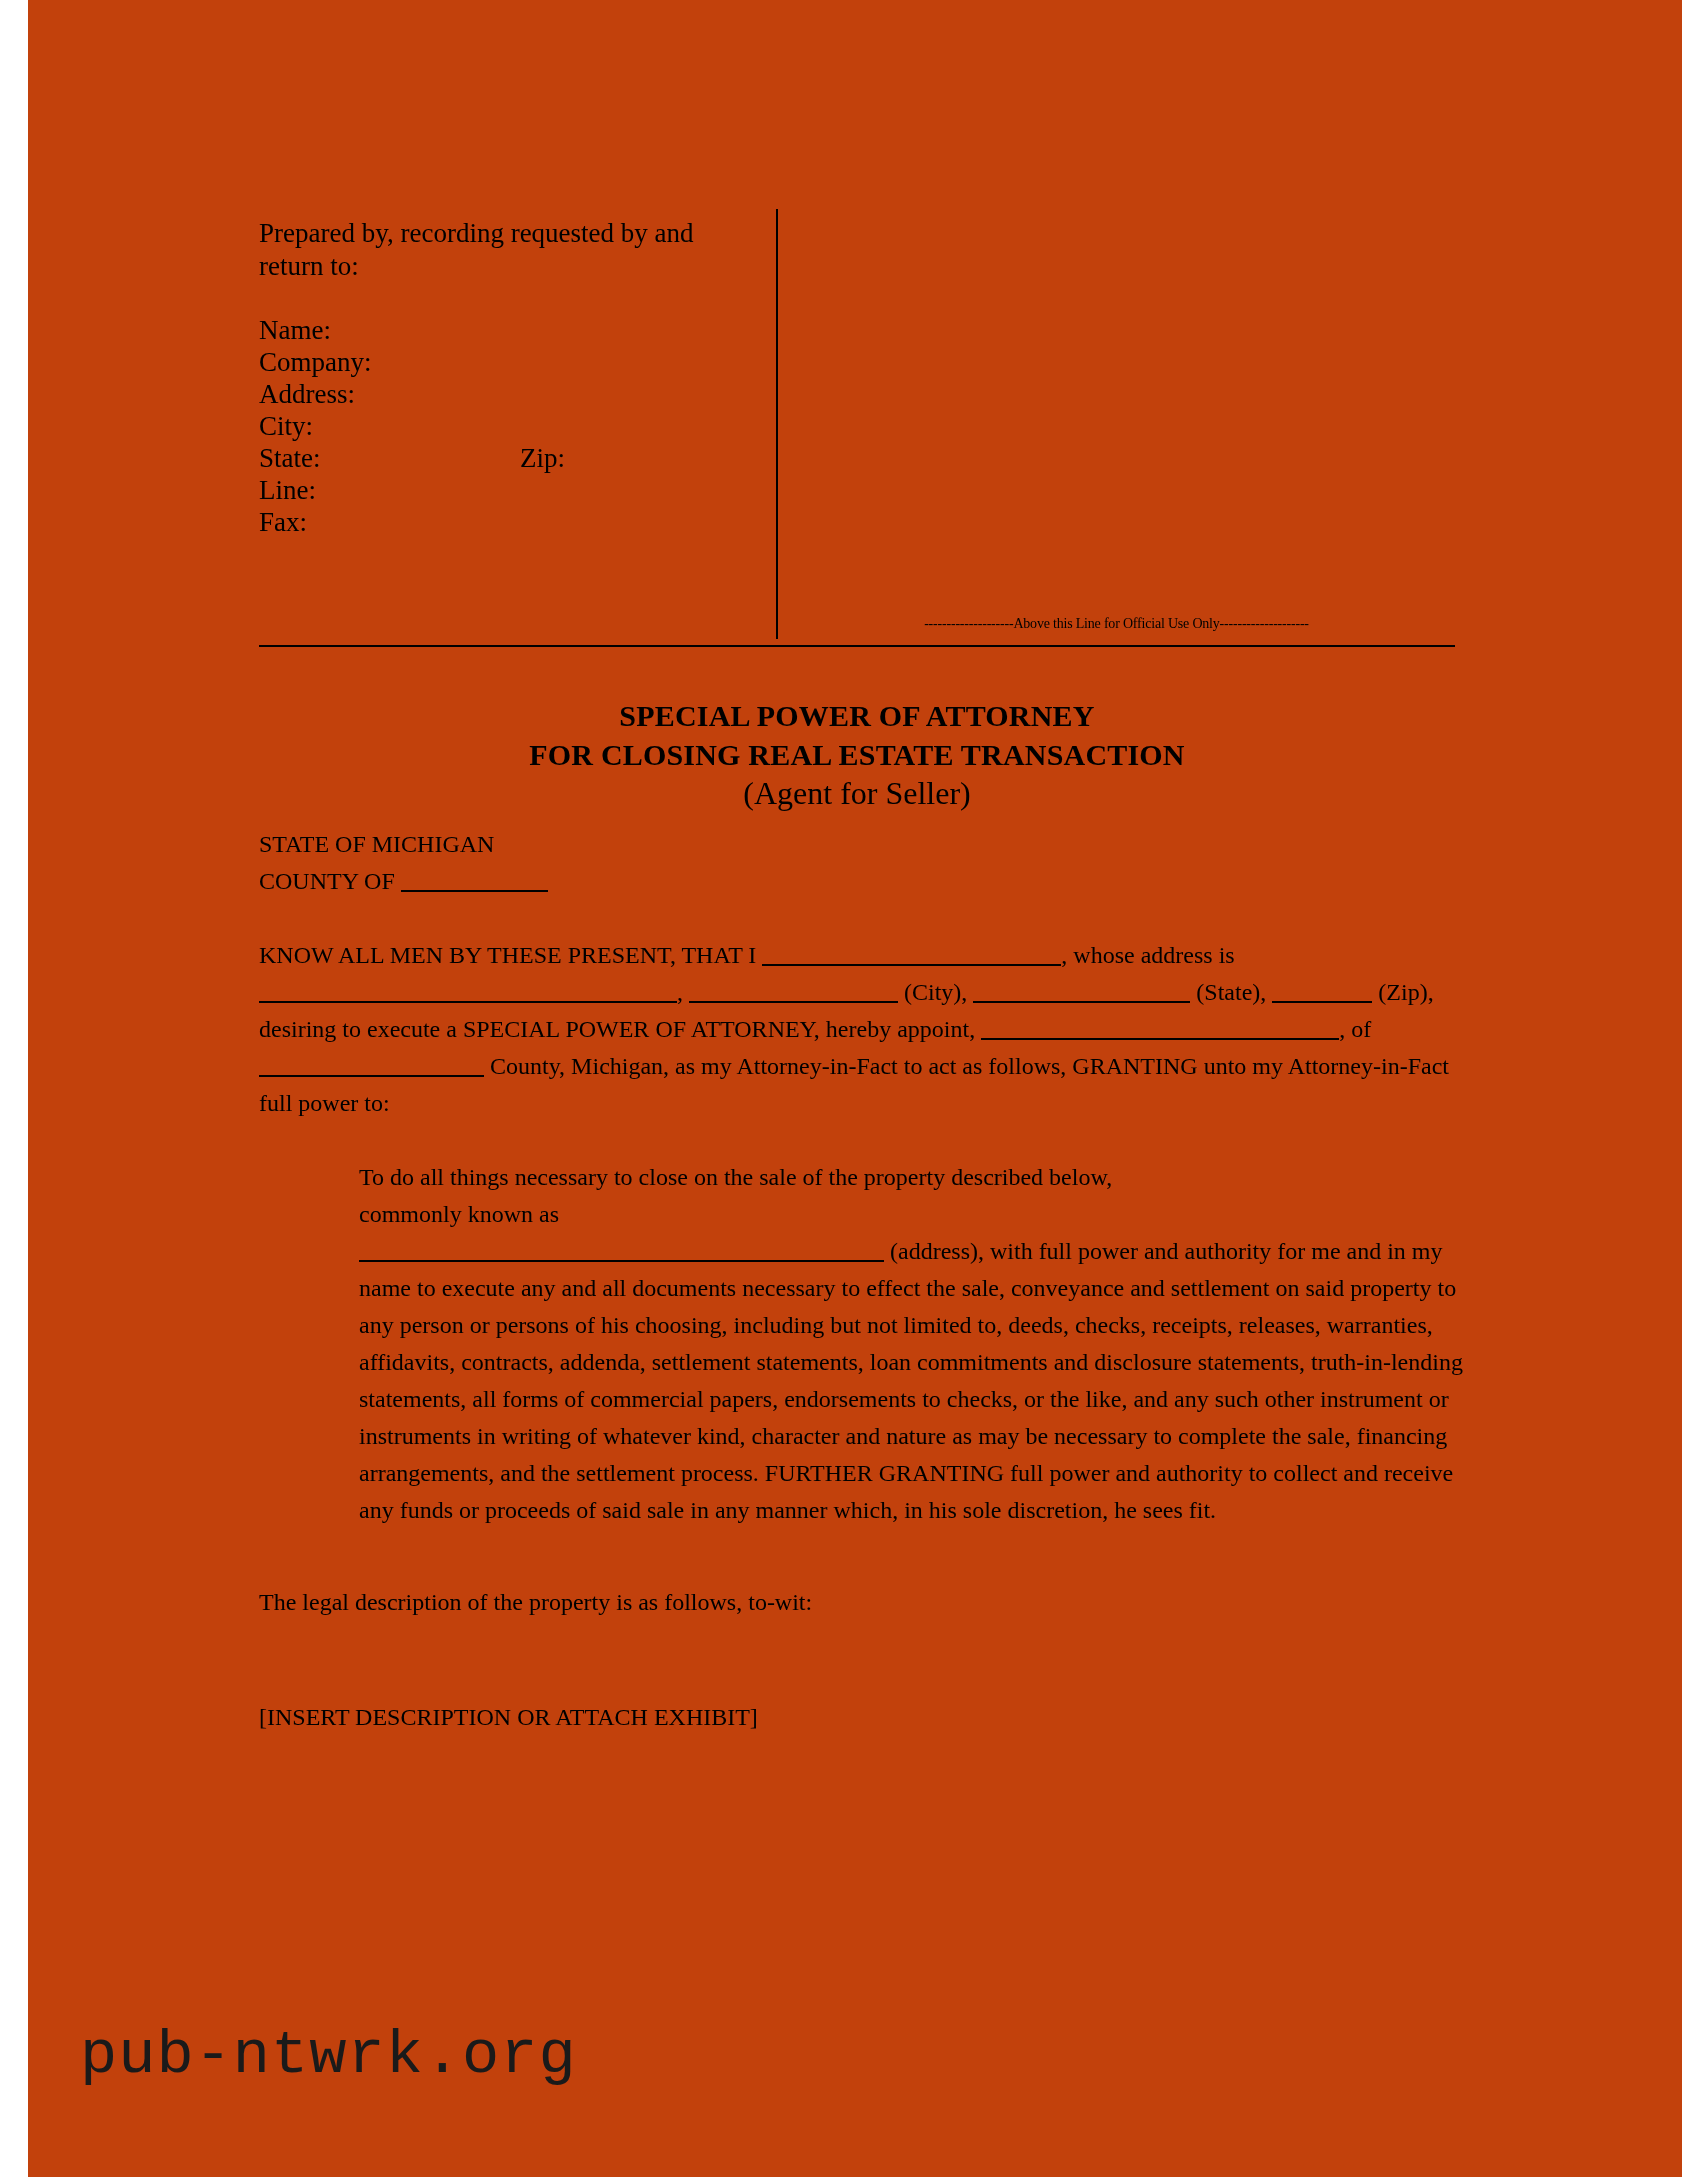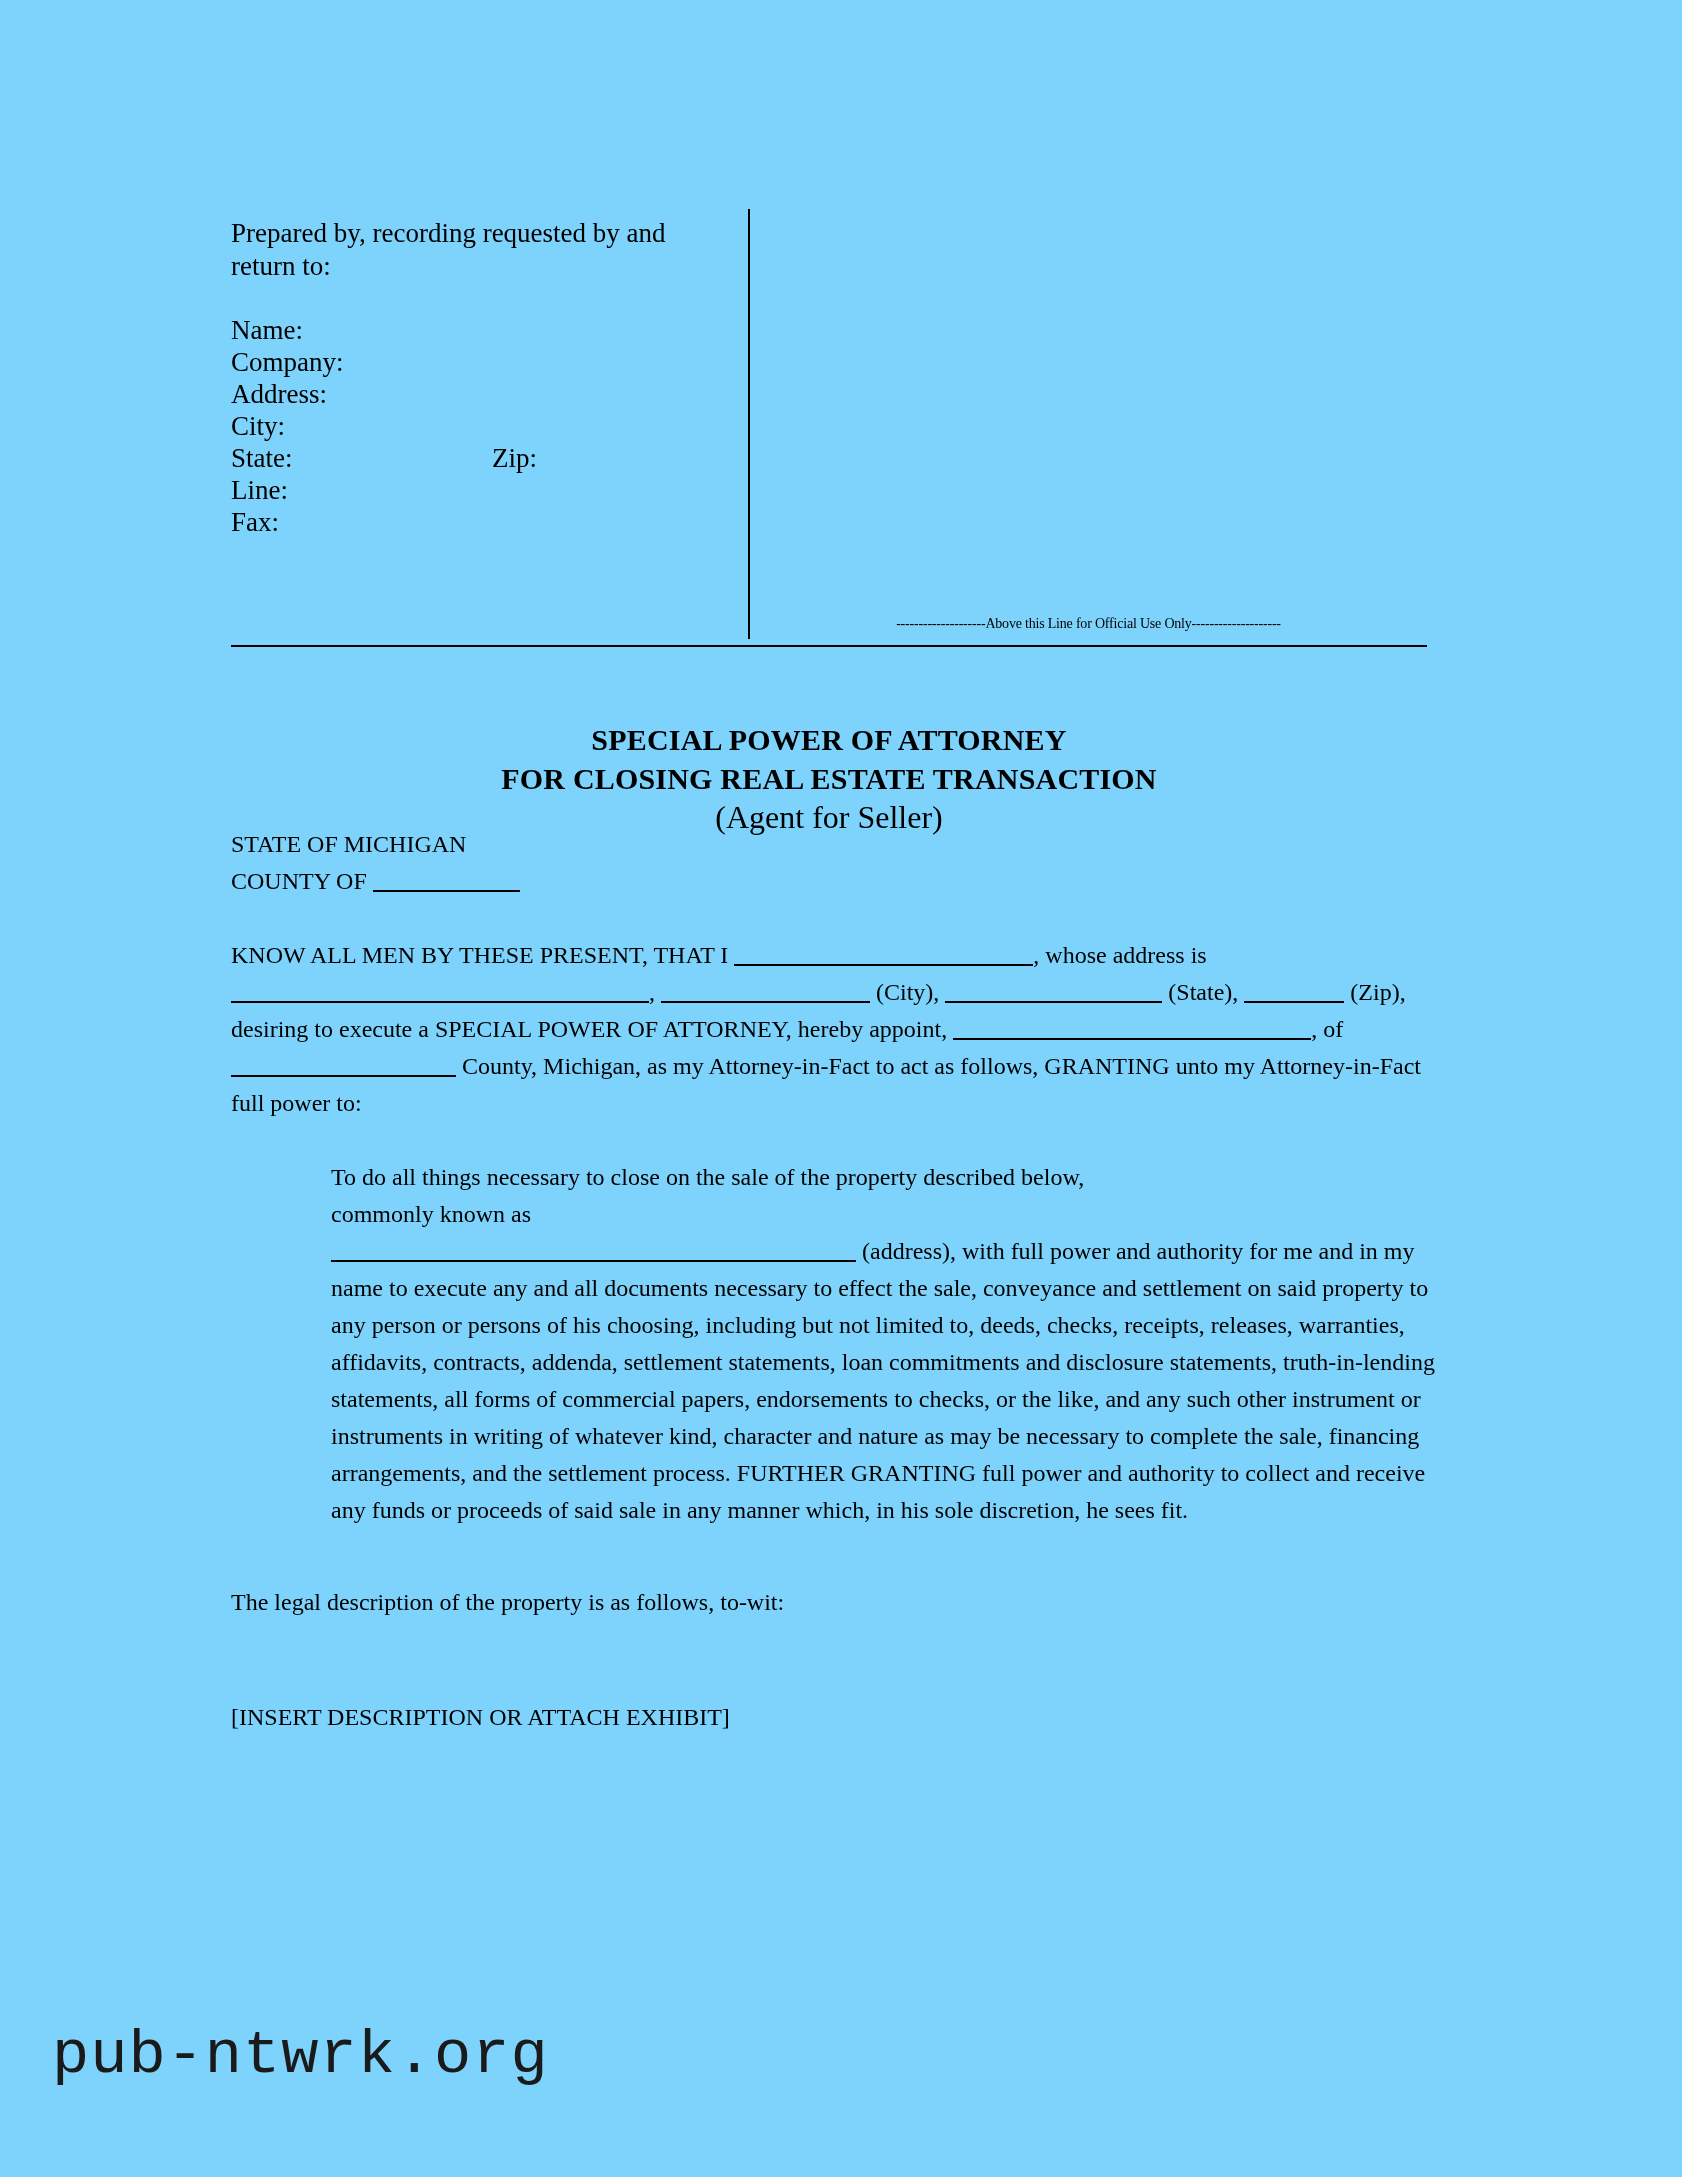--- a/index.html
+++ b/index.html
@@ -13,21 +13,22 @@
     height: 2177px;
     position: relative;
     font-family: "Liberation Serif", "DejaVu Serif", serif;
     color: #000000;
     overflow: hidden;
   }
 
   .page {
     position: absolute;
     inset: 0;
-    background: #7dd3fc;
+    background: #c2410c;
+    margin-left: 28px;
   }
 
   
   .header-block {
     position: absolute;
     left: 231px;
     top: 217px;
     width: 1194px;
   }
 
@@ -90,21 +91,21 @@
     top: 645px;
     width: 1196px;
     height: 2px;
     background: #000000;
   }
 
   
   .title-block {
     position: absolute;
     left: 231px;
-    top: 720px;
+    top: 696px;
     width: 1196px;
     text-align: center;
   }
   .title-line {
     font-size: 30px;
     font-weight: bold;
     line-height: 39px;
     letter-spacing: 0.2px;
   }
   .title-sub {

